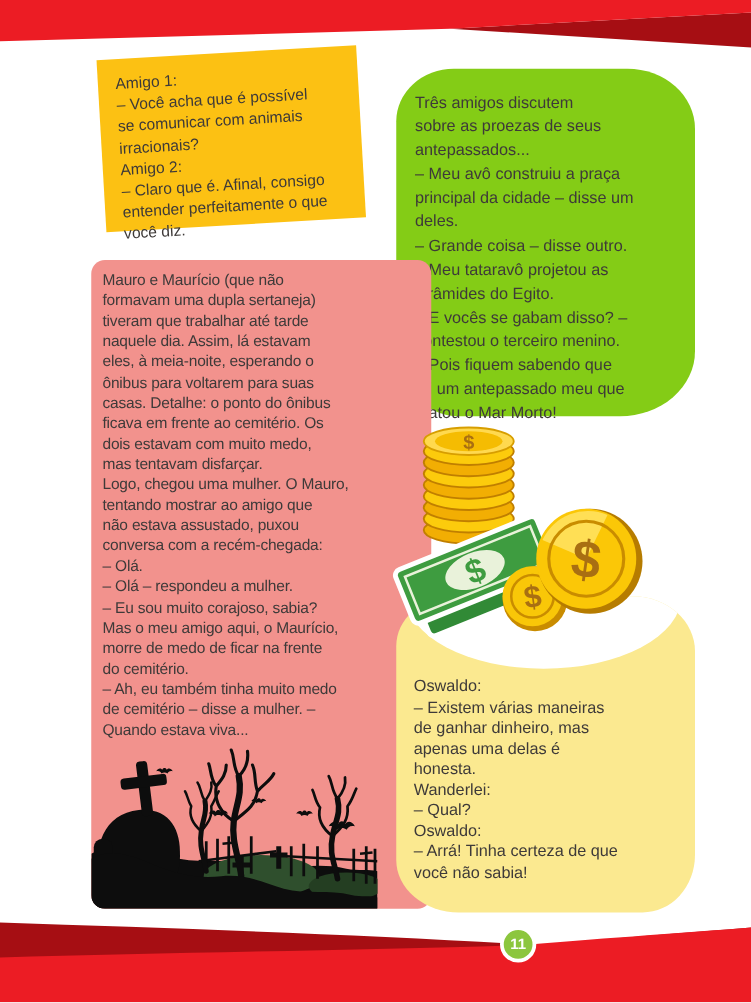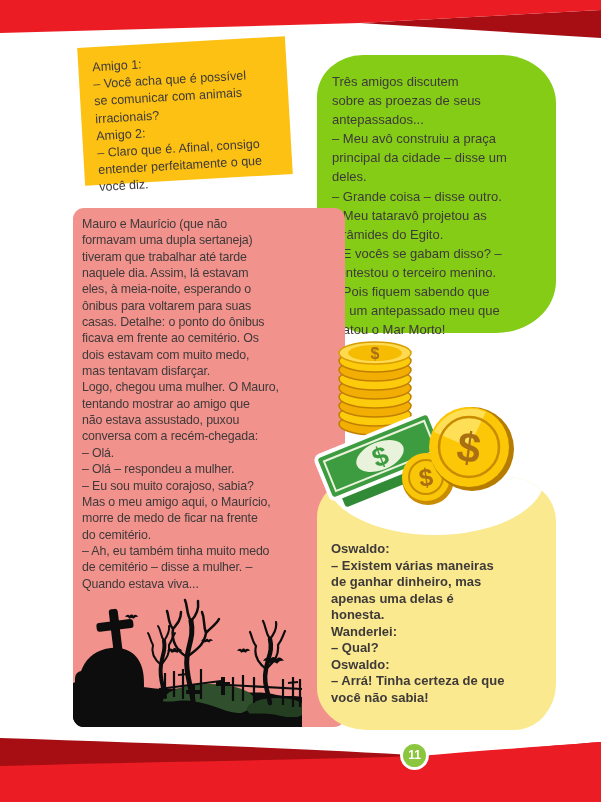--- a/index.html
+++ b/index.html
@@ -46,21 +46,20 @@
     border-radius:46px 50px 42px 50px / 40px 44px 46px 42px;
     overflow:hidden;box-sizing:border-box;
   }
   .card-paleyellow .dome{
     position:absolute;left:8px;top:-58px;width:220px;height:116px;
     background:#ffffff;border-radius:50%;
   }
   .card-paleyellow .joke-text{
     position:relative;z-index:2;font-size:13px;line-height:16.5px;
     padding:64px 8px 0 14px;
-    font-weight:bold;
   }
 
   .money{position:absolute;left:308px;top:320px;width:244px;height:200px;z-index:6;display:block;}
 
   .page-badge{
     position:absolute;left:400px;top:741px;width:23px;height:23px;
     background:#8cc63e;border:3px solid #ffffff;border-radius:50%;
     color:#ffffff;font-size:12px;font-weight:bold;line-height:23px;text-align:center;
     z-index:8;
   }

